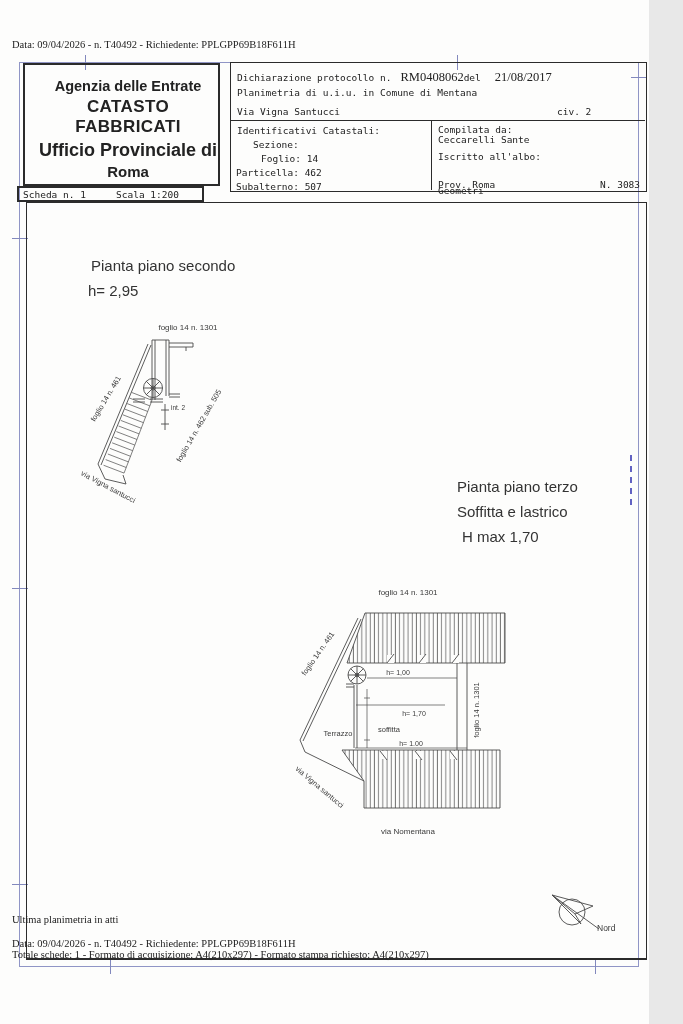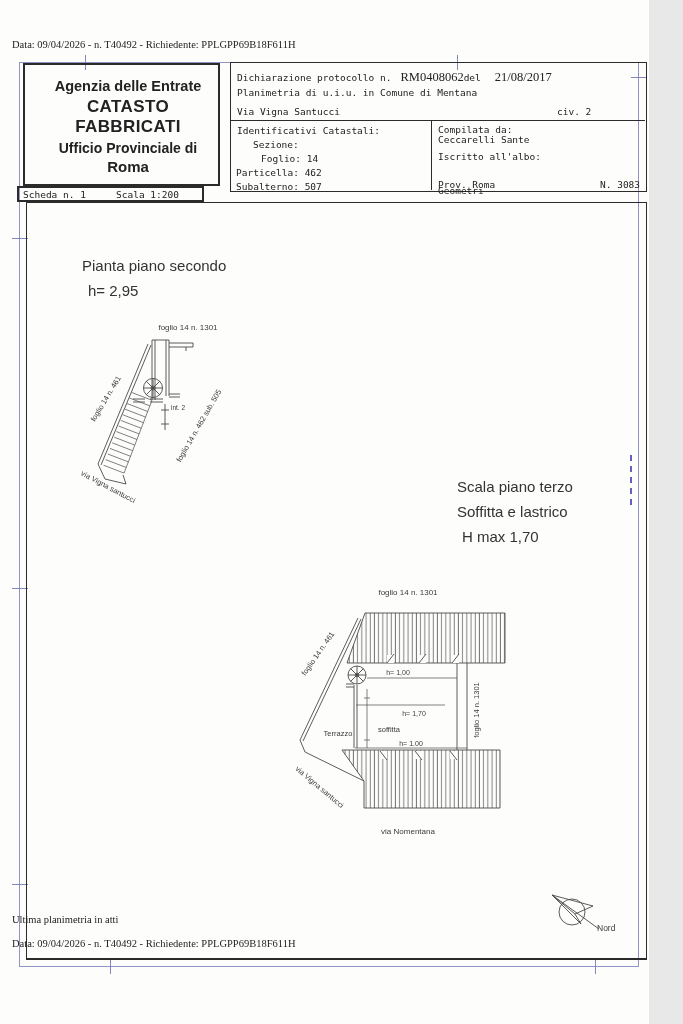--- a/index.html
+++ b/index.html
@@ -12,21 +12,21 @@
   .blue-tick{position:absolute;background:#8288bd;}
   .wm{position:absolute;width:0;border-left:2px dashed #4747b8;opacity:.85;}
   
   .blackbox{position:absolute;border:2px solid #2b2b2b;box-sizing:border-box;background:transparent;}
   .thinbox{position:absolute;border:1.5px solid #2b2b2b;box-sizing:border-box;}
   .divider{position:absolute;background:#2b2b2b;}
   
   #agency-box{text-align:center;padding-left:13px;}
   #agency-box .l1{font-size:14.5px;font-weight:bold;margin-top:13px;}
   #agency-box .l2{font-size:17px;font-weight:bold;letter-spacing:.4px;margin-top:3px;}
-  #agency-box .l3{font-size:14px;font-weight:bold;margin-top:3px;}
+  #agency-box .l3{font-size:18px;font-weight:bold;margin-top:3px;}
   #agency-box .l4{font-size:15px;font-weight:bold;margin-top:2px;}
   .m95{font-size:9.5px;line-height:1;}
   .decl-serif{font-family:"Liberation Serif",serif;font-size:12.5px;line-height:1;}
   .plan-title{font-size:15px;color:#333;}
   .footer-line{font-family:"Liberation Serif",serif;font-size:10.5px;color:#222;white-space:nowrap;}
   .side-rot{position:absolute;transform-origin:0 0;transform:rotate(-90deg);
             font-family:"Liberation Serif",serif;font-size:9px;color:#333;white-space:nowrap;}
   svg text{fill:#3a3a3a;}
   svg .lbl{font-family:"Liberation Sans",sans-serif;}
   svg line,svg path,svg polyline,svg polygon,svg circle{vector-effect:non-scaling-stroke;}
@@ -86,24 +86,24 @@
     <div class="abs mono m95" style="left:207px;top:62px;">Compilata da:</div>
     <div class="abs mono m95" style="left:207px;top:72px;">Ceccarelli Sante</div>
     <div class="abs mono m95" style="left:207px;top:89px;">Iscritto all'albo:</div>
     <div class="abs mono m95" style="left:207px;top:99px;margin-top:24px;">Geometri</div>
     <div class="abs mono m95" style="left:207px;top:117px;">Prov. Roma</div>
     <div class="abs mono m95" style="left:369px;top:117px;">N. 3083</div>
   </div>
 
   <div class="abs" style="left:26px;top:202px;width:621px;height:758px;border:1.5px solid #2b2b2b;border-bottom-width:2.5px;box-sizing:border-box;"></div>
 
-  <div class="abs plan-title" style="left:82px;top:257px;text-align:center;">Pianta piano secondo</div>
+  <div class="abs plan-title" style="left:91px;top:257px;text-align:center;">Pianta piano secondo</div>
   <div class="abs plan-title" style="left:88px;top:282px;">h= 2,95</div>
 
-  <div class="abs plan-title" style="left:457px;top:478px;">Scala piano terzo</div>
+  <div class="abs plan-title" style="left:457px;top:478px;">Pianta piano terzo</div>
   <div class="abs plan-title" style="left:457px;top:503px;">Soffitta e lastrico</div>
   <div class="abs plan-title" style="left:462px;top:528px;text-align:right;">H max 1,70</div>
 
   <svg class="abs" style="left:60px;top:318px;" width="240" height="190" viewBox="0 0 240 190">
     <g stroke="#4a4a4a" stroke-width="0.9" fill="none">
 
       <g>
         <path d="M92,22 V82 M95,22 V82 M106,22 V78 M109,22 V78 M92,22 H109"></path>
         <path d="M109,25 H133 M109,29 H133 M133,25 V29 M126,29 V33"></path>
         <path d="M109,76 H120 M109,79 H120"></path>
@@ -206,17 +206,18 @@
         <path d="M54,41 L7,7"></path>
         <path d="M7,7 L48,18 L30,26 Z"></path>
         <path d="M7,7 L36,36 L30,26"></path>
       </g>
     </g>
     <text class="lbl" x="52" y="43" font-size="8.5">Nord</text>
   </svg>
 
   <div class="abs footer-line" style="left:12px;top:914px;">Ultima planimetria in atti</div>
   <div class="abs footer-line" style="left:12px;top:938px;">Data: 09/04/2026 - n. T40492 - Richiedente: PPLGPP69B18F611H</div>
+  <div class="abs footer-line" style="left:12px;top:949px;">Totale schede: 1 - Formato di acquisizione: A4(210x297)  - Formato stampa richiesto: A4(210x297)</div>
 
   <div class="side-rot" style="left:650px;top:937px;">Catasto dei Fabbricati - Situazione al 09/04/2026 - Comune di MENTANA(F127) - &lt;  Foglio 14 - Particella 462 - Subalterno 507 &gt;</div>
   <div class="side-rot" style="left:664px;top:937px;">VIA VIGNA SANTUCCI n. 2  Scala UN Piano 2-3</div>
 
 </div>
 
 </body></html>

